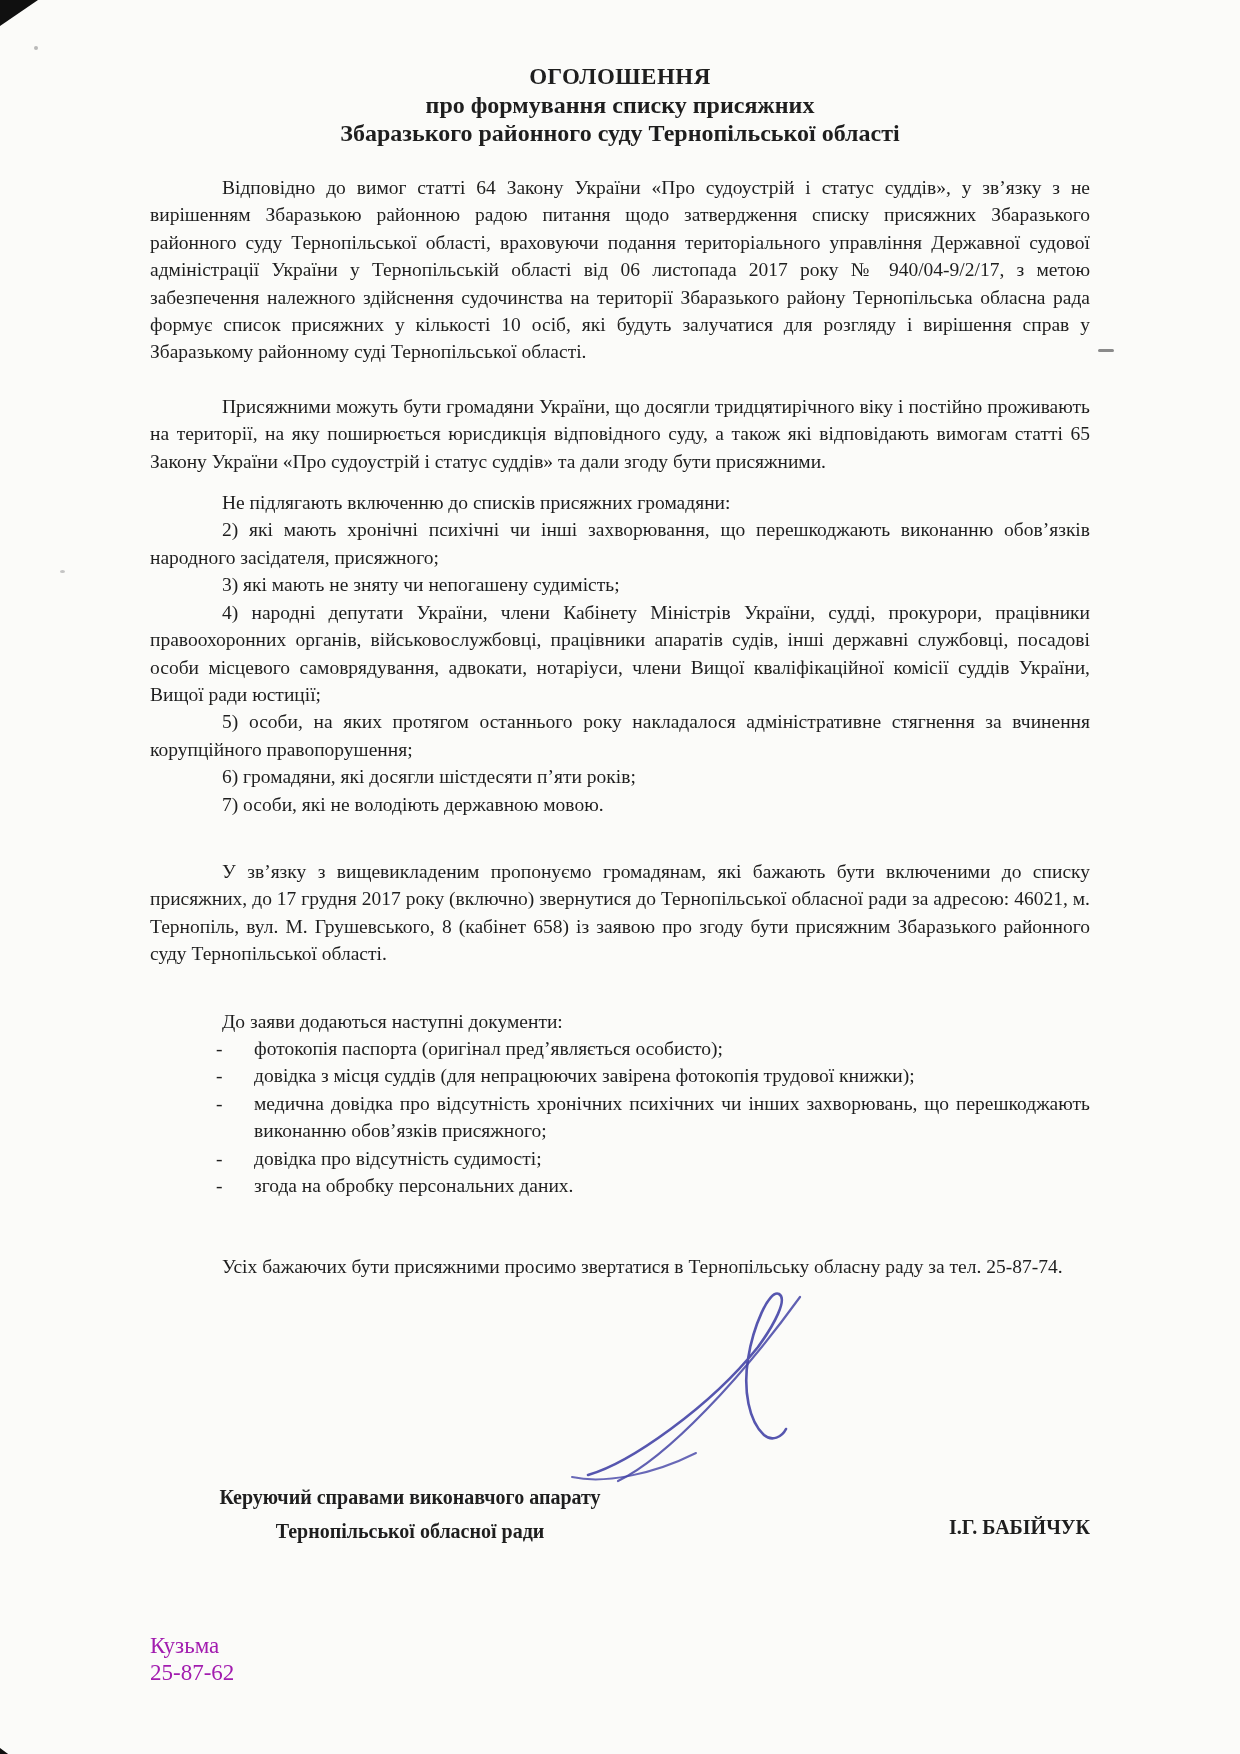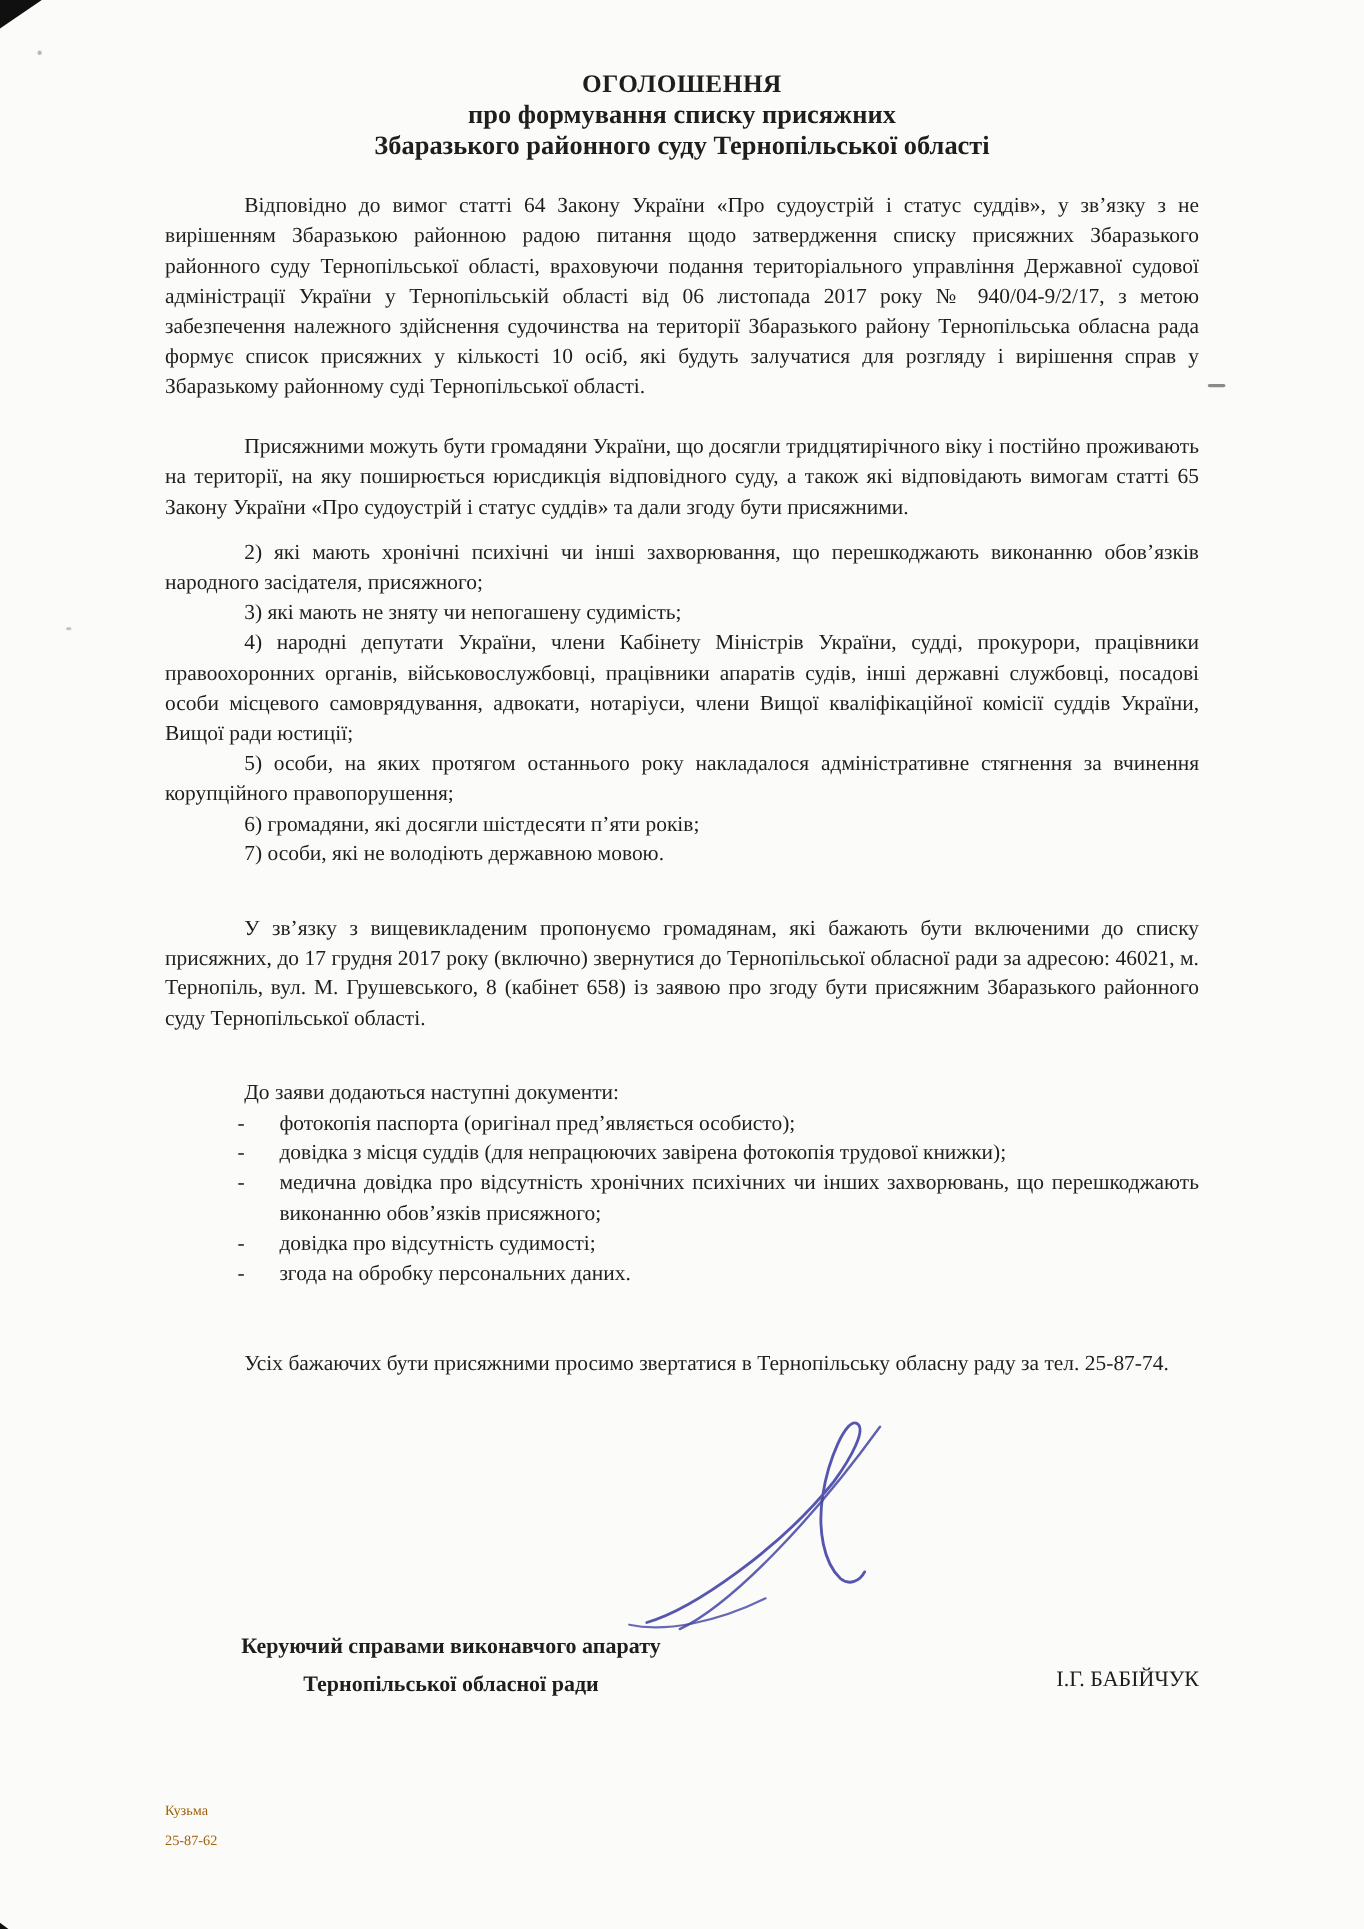--- a/index.html
+++ b/index.html
@@ -60,38 +60,38 @@
     font-weight: bold;
     font-size: 20px;
     line-height: 34px;
     width: 520px;
     text-align: center;
   }
   .sig-name {
     position: absolute;
     right: 0;
     top: 36px;
-    font-weight: normal;
+    font-weight: bold;
     font-size: 20px;
   }
   .signature-svg {
     position: absolute;
     left: 560px;
     top: 1285px;
     width: 330px;
     height: 210px;
     pointer-events: none;
   }
   .exec-footer {
     position: absolute;
     left: 150px;
     top: 1632px;
-    font-size: 13px;
+    font-size: 23px;
     line-height: 27px;
-    color: #a16207;
+    color: #a21caf;
   }
   
   .corner-tl {
     position: absolute; left: 0; top: 0;
     width: 0; height: 0;
     border-top: 26px solid #101010;
     border-right: 38px solid transparent;
   }
   .corner-bl {
     position: absolute; left: 0; bottom: 0;
@@ -131,20 +131,21 @@
     <div class="gap-1"></div>
 
     <p class="body-par">Відповідно до вимог статті 64 Закону України «Про судоустрій і статус суддів», у зв’язку з не вирішенням Збаразькою районною радою питання щодо затвердження списку присяжних Збаразького районного суду Тернопільської області, враховуючи подання територіального управління Державної судової адміністрації України у Тернопільській області від 06 листопада 2017 року № 940/04-9/2/17, з метою забезпечення належного здійснення судочинства на території Збаразького району Тернопільська обласна рада формує список присяжних у кількості 10 осіб, які будуть залучатися для розгляду і вирішення справ у Збаразькому районному суді Тернопільської області.</p>
 
     <div class="gap-1"></div>
 
     <p class="body-par">Присяжними можуть бути громадяни України, що досягли тридцятирічного віку і постійно проживають на території, на яку поширюється юрисдикція відповідного суду, а також які відповідають вимогам статті 65 Закону України «Про судоустрій і статус суддів» та дали згоду бути присяжними.</p>
 
     <div class="gap-half"></div>
 
+    <p class="list-par">Не підлягають включенню до списків присяжних громадяни:</p>
     <p class="list-par">2) які мають хронічні психічні чи інші захворювання, що перешкоджають виконанню обов’язків народного засідателя, присяжного;</p>
     <p class="list-par">3) які мають не зняту чи непогашену судимість;</p>
     <p class="list-par">4) народні депутати України, члени Кабінету Міністрів України, судді, прокурори, працівники правоохоронних органів, військовослужбовці, працівники апаратів судів, інші державні службовці, посадові особи місцевого самоврядування, адвокати, нотаріуси, члени Вищої кваліфікаційної комісії суддів України, Вищої ради юстиції;</p>
     <p class="list-par">5) особи, на яких протягом останнього року накладалося адміністративне стягнення за вчинення корупційного правопорушення;</p>
     <p class="list-par">6) громадяни, які досягли шістдесяти п’яти років;</p>
     <p class="list-par">7) особи, які не володіють державною мовою.</p>
 
     <div class="gap-big"></div>
 
     <p class="body-par">У зв’язку з вищевикладеним пропонуємо громадянам, які бажають бути включеними до списку присяжних, до 17 грудня 2017 року (включно) звернутися до Тернопільської обласної ради за адресою: 46021, м. Тернопіль, вул. М. Грушевського, 8 (кабінет 658) із заявою про згоду бути присяжним Збаразького районного суду Тернопільської області.</p>

